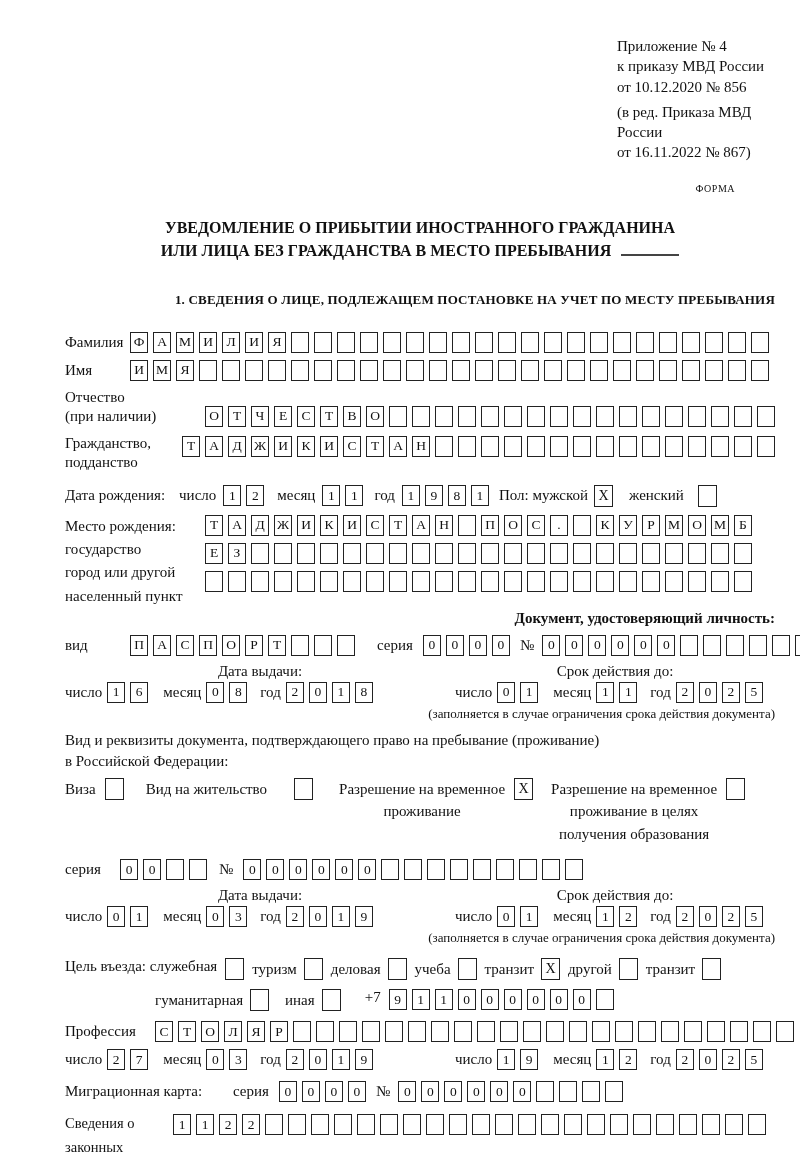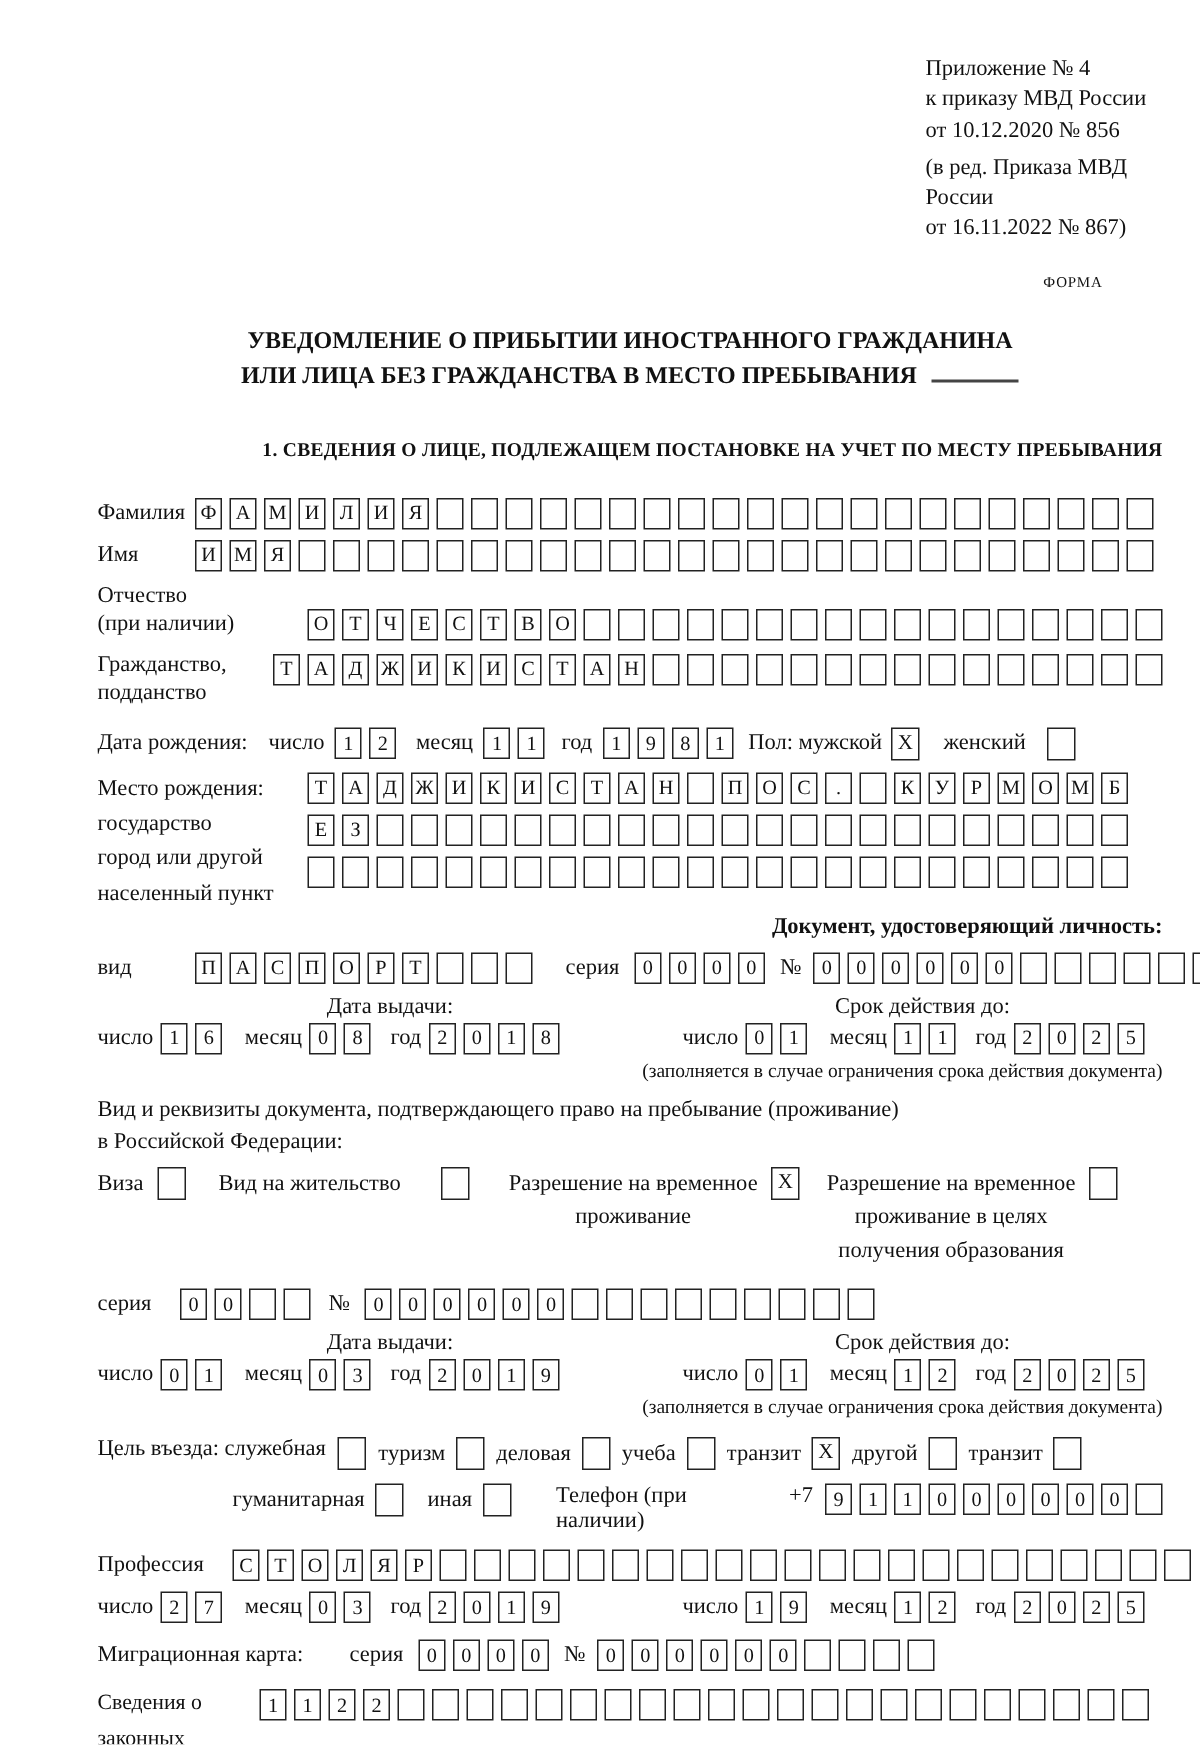--- a/index.html
+++ b/index.html
@@ -539,21 +539,20 @@
     </div>
     <div class="purpose-row" style="margin-top:9px; padding-left:90px">
       <span class="pair">
         <span>гуманитарная</span>
         <span class="cb"></span>
       </span>
       <span class="pair" style="margin-left:8px">
         <span>иная</span>
         <span class="cb"></span>
       </span>
-      <span style="margin-left:22px">Телефон (при наличии)</span>
       <span style="margin-left:16px">+7</span>
       <span class="cells">
           <span class="cell">9</span>
           <span class="cell">1</span>
           <span class="cell">1</span>
           <span class="cell">0</span>
           <span class="cell">0</span>
           <span class="cell">0</span>
           <span class="cell">0</span>
           <span class="cell">0</span>

